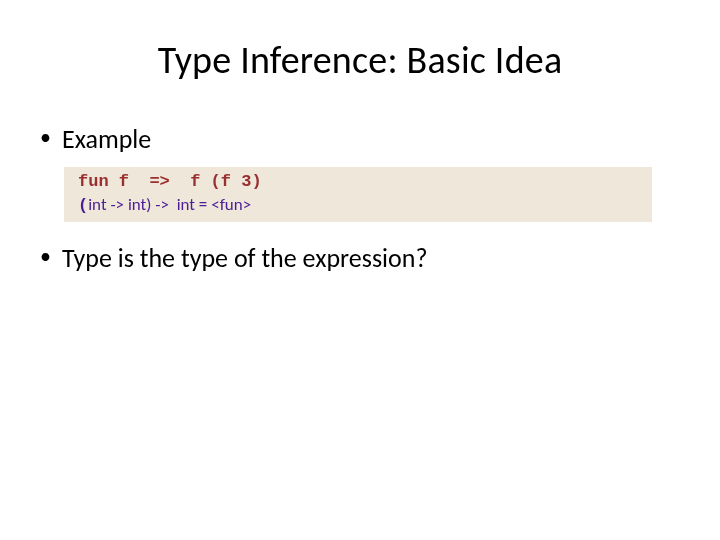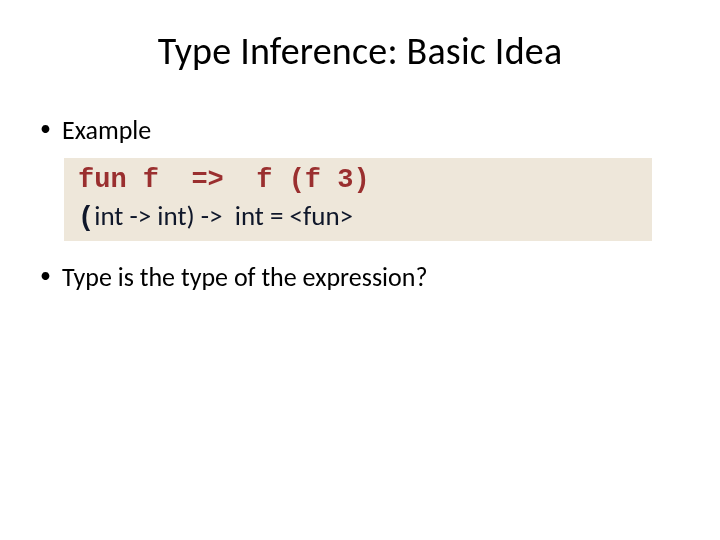--- a/index.html
+++ b/index.html
@@ -9,21 +9,21 @@
     height: 540px;
     background: #ffffff;
     font-family: Calibri, "Segoe UI", Arial, sans-serif;
     color: #000;
   }
   .slide {
     width: 720px;
     height: 540px;
     position: relative;
     box-sizing: border-box;
-    padding: 20px 30px;
+    padding: 29px 30px;
   }
   .title {
     text-align: center;
     font-size: 38px;
     font-weight: 400;
     margin-top: 8px;
     margin-bottom: 40px;
     letter-spacing: 0.2px;
   }
   ul.outer {
@@ -45,31 +45,31 @@
     font-size: 22px;
     line-height: 30px;
     color: #000;
   }
   .codebox {
     background: #eee7da;
     margin: 6px 0 20px 34px;
     width: 588px;
     padding: 4px 10px 4px 14px;
     box-sizing: border-box;
-    font-size: 27px;
+    font-size: 17px;
     line-height: 1.35;
   }
   .codeline1 {
     color: #9a2f2f;
     font-family: "Courier New", Courier, monospace;
     font-weight: bold;
     white-space: pre;
   }
   .codeline2 {
-    color: #0f172a;
+    color: #4c1d95;
     font-family: Calibri, "Segoe UI", Arial, sans-serif;
     white-space: pre;
   }
   .codeline2 .paren {
     font-family: "Courier New", Courier, monospace;
     font-weight: bold;
   }
 </style>
 </head>
 <body>

